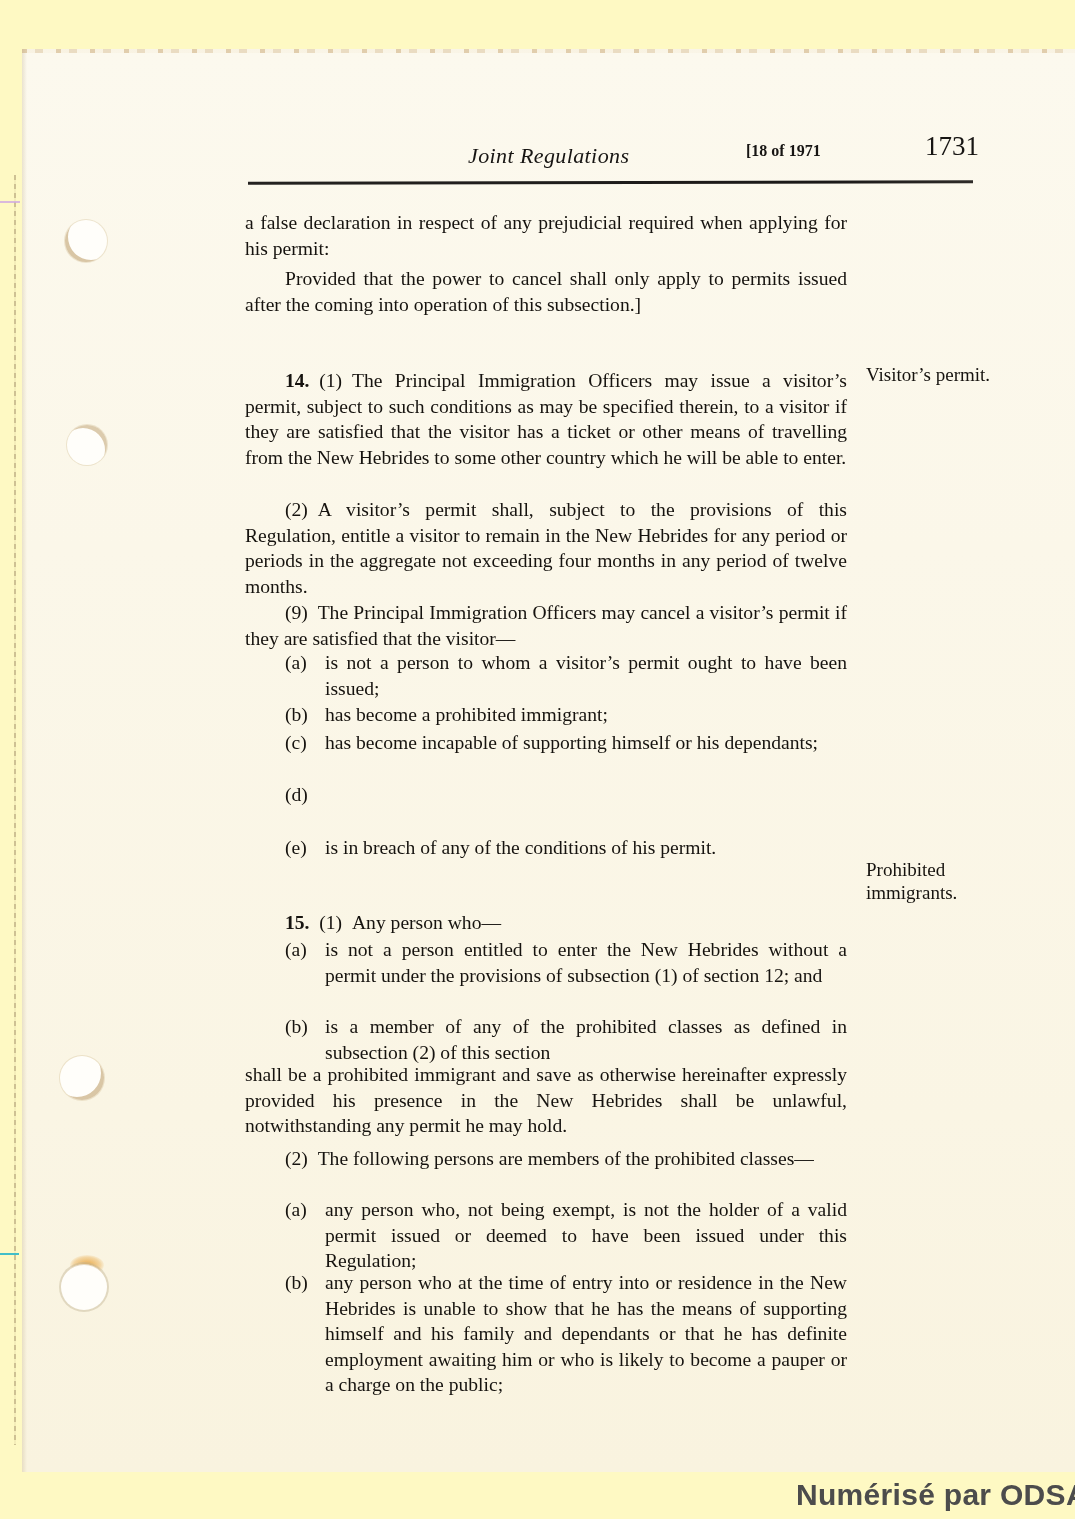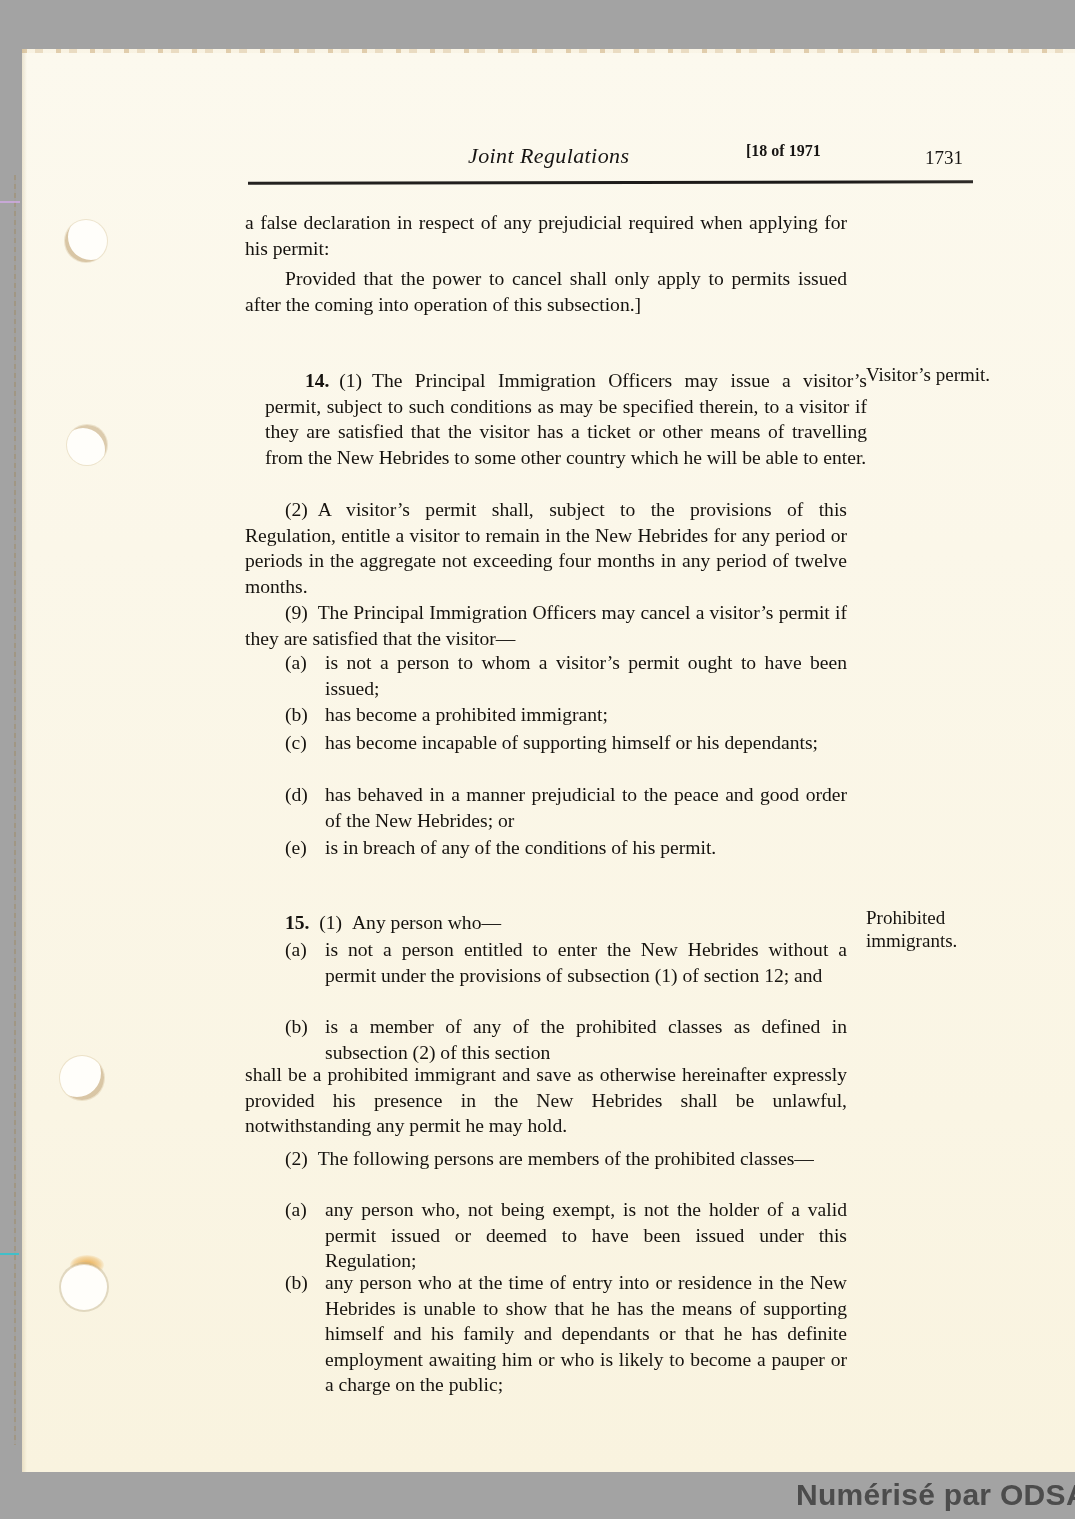--- a/index.html
+++ b/index.html
@@ -1,21 +1,21 @@
 <!DOCTYPE html>
 <html><head>
 <meta charset="utf-8">
 <style>
   * { margin: 0; padding: 0; box-sizing: border-box; }
   html, body { background: #ffffff; }
   .canvas {
     position: relative;
     width: 1075px;
     height: 1519px;
-    background: #a3a3a3;
+    background: #fef9c3;
     overflow: hidden;
     font-family: "Liberation Serif", serif;
     color: #171513;
   }
   
   .page {
     position: absolute;
     left: 22px;
     top: 49px;
     width: 1053px;
@@ -95,22 +95,22 @@
     letter-spacing: 0.4px;
   }
   .hdr-cite {
     position: absolute;
     left: 746px; top: 142px;
     font-weight: bold;
     font-size: 16px;
   }
   .hdr-page {
     position: absolute;
-    left: 925px; top: 147px;
-    font-size: 19px;
+    left: 925px; top: 131px;
+    font-size: 27px;
   }
   .hdr-rule {
     position: absolute;
     left: 248px; top: 181px;
     width: 725px; height: 3px;
     background: linear-gradient(90deg, #242220 0%, #1b1918 80%, #2e2b28 100%);
     transform: rotate(-0.12deg);
   }
   
   .content {
@@ -123,21 +123,21 @@
     color: #16130f;
   }
   .block { position: absolute; width: 100%; }
   .ind { text-indent: 40px; }
   .secnum { font-weight: bold; }
   .li { position: absolute; width: 100%; padding-left: 80px; }
   .li .lbl { position: absolute; left: 40px; top: 0; }
   
   .b-intro1 { top: 210px; }
   .b-intro2 { top: 266px; }
-  .b-s14    { top: 368px; margin-left: 20px; }
+  .b-s14    { top: 368px; }
   .b-s14-2  { top: 497px; }
   .b-s14-3  { top: 600px; }
   .b-14a { top: 650px; }
   .b-14b { top: 702px; }
   .b-14c { top: 730px; }
   .b-14d { top: 782px; }
   .b-14e { top: 835px; }
   .b-s15    { top: 910px; }
   .b-15a { top: 937px; }
   .b-15b { top: 1014px; }
@@ -149,21 +149,21 @@
   .margin-note {
     position: absolute;
     left: 866px;
     width: 130px;
     font-size: 19px;
     line-height: 23px;
     text-align: left;
     color: #16130f;
   }
   .mn-1 { top: 363px; }
-  .mn-2 { top: 906px; }
+  .mn-2 { top: 858px; }
   
   .watermark {
     position: absolute;
     left: 796px; top: 1478px;
     font-family: "Liberation Sans", sans-serif;
     font-size: 30px;
     color: #4c4c4c;
     letter-spacing: 0.3px;
     white-space: nowrap;
     font-weight: bold;
@@ -200,21 +200,21 @@
     <p class="block b-intro2 ind">Provided that the power to cancel shall only apply to permits issued after the coming into operation of this subsection.]</p>
 
     <p class="block b-s14 ind"><span class="secnum">14.</span> <span>(1) The Principal Immigration Officers may issue a visitor’s permit, subject to such conditions as may be specified therein, to a visitor if they are satisfied that the visitor has a ticket or other means of travelling from the New Hebrides to some other country which he will be able to enter.</span></p>
 
     <p class="block b-s14-2 ind">(2) A visitor’s permit shall, subject to the provisions of this Regulation, entitle a visitor to remain in the New Hebrides for any period or periods in the aggregate not exceeding four months in any period of twelve months.</p>
     <p class="block b-s14-3 ind">(9) The Principal Immigration Officers may cancel a visitor’s permit if they are satisfied that the visitor—</p>
 
     <div class="li b-14a"><span class="lbl">(a)</span><span>is not a person to whom a visitor’s permit ought to have been issued;</span></div>
     <div class="li b-14b"><span class="lbl">(b)</span><span>has become a prohibited immigrant;</span></div>
     <div class="li b-14c"><span class="lbl">(c)</span><span>has become incapable of supporting himself or his dependants;</span></div>
-    <div class="li b-14d"><span class="lbl">(d)</span><span>has behaved in a manner prejudicial to the peace and good order of the New Hebrides; or</span></div>
+    <div class="li b-14d"><span class="lbl">(d)</span></div>
     <div class="li b-14e"><span class="lbl">(e)</span><span>is in breach of any of the conditions of his permit.</span></div>
 
     <p class="block b-s15 ind"><span class="secnum">15.</span> <span>(1) Any person who—</span></p>
 
     <div class="li b-15a"><span class="lbl">(a)</span><span>is not a person entitled to enter the New Hebrides without a permit under the provisions of subsection (1) of section 12; and</span></div>
     <div class="li b-15b"><span class="lbl">(b)</span><span>is a member of any of the prohibited classes as defined in subsection (2) of this section</span></div>
 
     <p class="block b-cons">shall be a prohibited immigrant and save as otherwise hereinafter expressly provided his presence in the New Hebrides shall be unlawful, notwithstanding any permit he may hold.</p>
     <p class="block b-s15-2 ind">(2) The following persons are members of the prohibited classes—</p>
 

